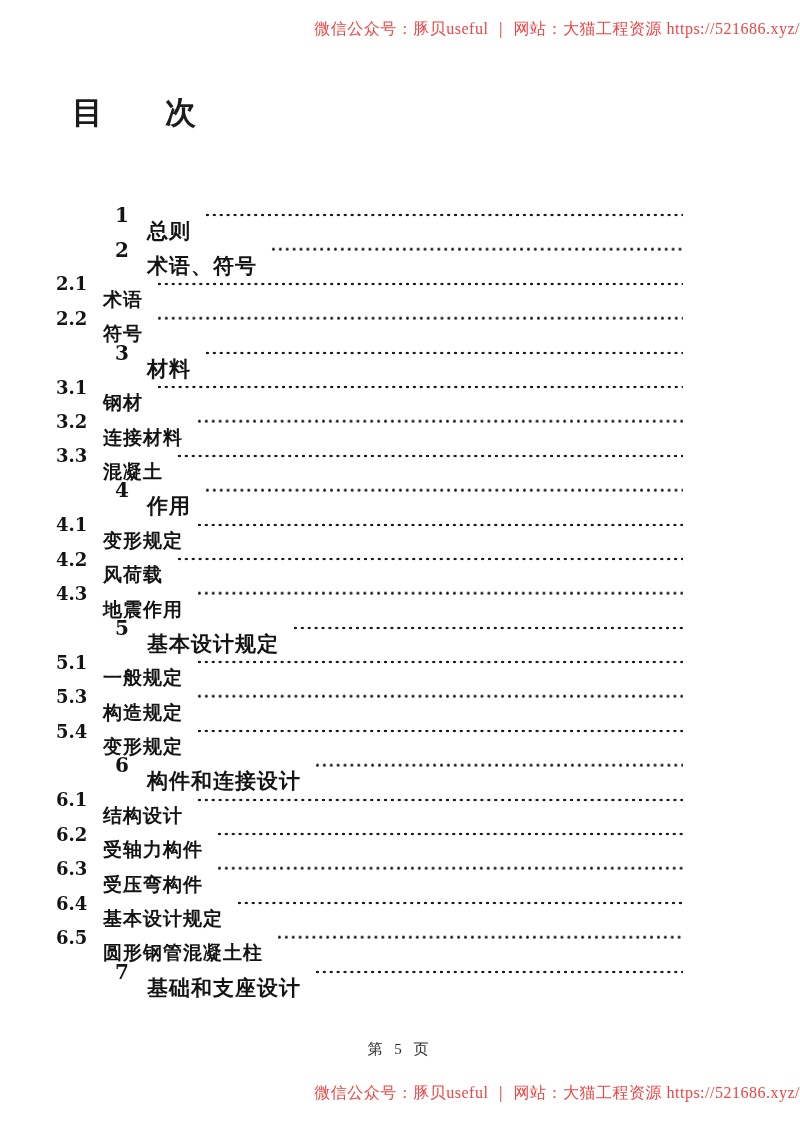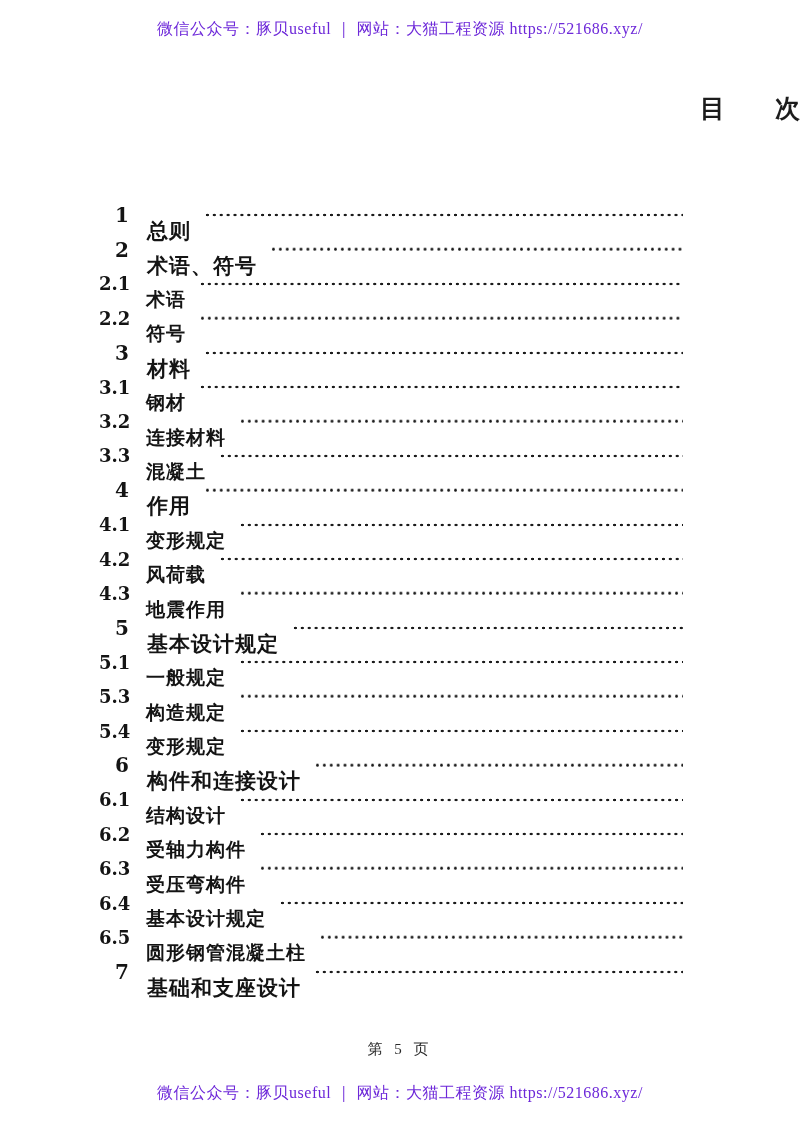--- a/index.html
+++ b/index.html
@@ -9,39 +9,39 @@
     background: #ffffff;
     position: relative;
     font-family: "Liberation Sans", sans-serif;
     color: #1a1a1a;
     overflow: hidden;
   }
   .watermark {
     position: absolute;
     left: 0;
     width: 100%;
-    text-align: center;
+    text-align: right;
     font-size: 16px;
     letter-spacing: 0.5px;
-    color: #6d28d9;
+    color: #ef4444;
     font-family: "Liberation Serif", serif;
   }
   .watermark-top { top: 19px; }
   .watermark-bottom { top: 1083px; }
   .doc-title {
     position: absolute;
     top: 92px;
     left: 0;
     width: 100%;
     box-sizing: border-box;
-    padding-left: 108px;
-    text-align: right;
+    padding-left: 72px;
+    text-align: left;
     font-family: "Liberation Serif", serif;
     font-weight: bold;
-    font-size: 25px;
+    font-size: 31px;
     color: #1c1c1c;
   }
   .toc {
     position: absolute;
     top: 198px;
     left: 0;
     width: 100%;
   }
   .toc-row {
     display: flex;
@@ -65,21 +65,21 @@
     flex: 1 1 auto;
     height: 100%;
     margin: 0 117px 0 13px;
     background-image: radial-gradient(circle, #1b1b1b 1.25px, rgba(0,0,0,0) 1.55px);
     background-size: 6.9px 100%;
     background-repeat: repeat-x;
     background-position: left center;
   }
   .level1 { font-size: 21px; padding-left: 115px; }
   .level1 .num { width: 32px; font-size: 20px; }
-  .level2 { font-size: 19px; padding-left: 99px; }
+  .level2 { font-size: 19px; padding-left: 56px; }
   .level2 .num { width: 47px; font-size: 18px; }
   .page-number {
     position: absolute;
     top: 1040px;
     left: 0;
     width: 100%;
     text-align: center;
     font-family: "Liberation Serif", serif;
     font-size: 15px;
     letter-spacing: 4px;

